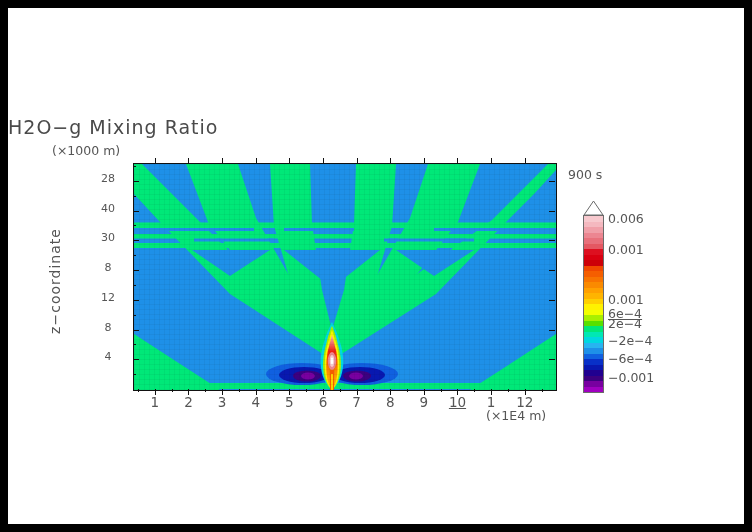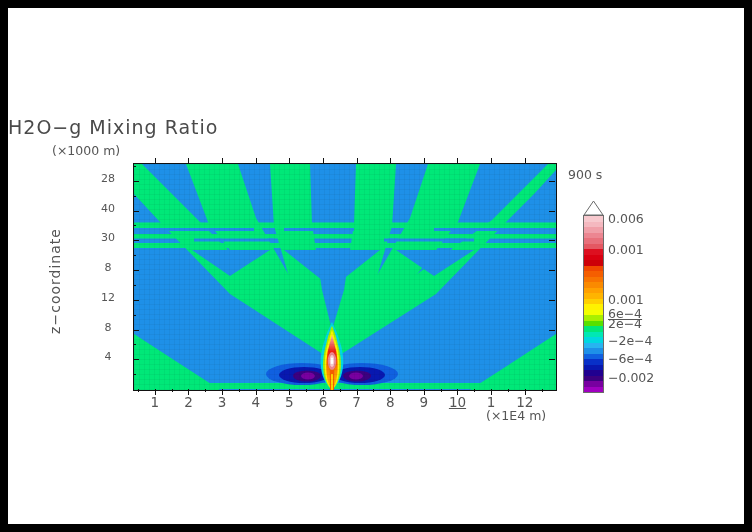--- a/index.html
+++ b/index.html
@@ -264,16 +264,16 @@
       <div style="background: rgb(160, 0, 192); height: 5.5px;"></div>
     </div>
   <div id="cbarlabels">
       <div class="cblab" style="top: 203.19px;">0.006</div>
       <div class="cblab" style="top: 234.2px;">0.001</div>
       <div class="cblab" style="top: 284px;">0.001</div>
       <div class="cblab" style="top: 298px; text-decoration: underline;">6e−4</div>
       <div class="cblab" style="top: 307.952px;">2e−4</div>
       <div class="cblab" style="top: 324.714px;">−2e−4</div>
       <div class="cblab" style="top: 343.152px;">−6e−4</div>
-      <div class="cblab" style="top: 361.59px;">−0.002</div>
+      <div class="cblab" style="top: 361.59px;">−0.001</div>
     </div>
 
 </div>
 
 </body></html>

